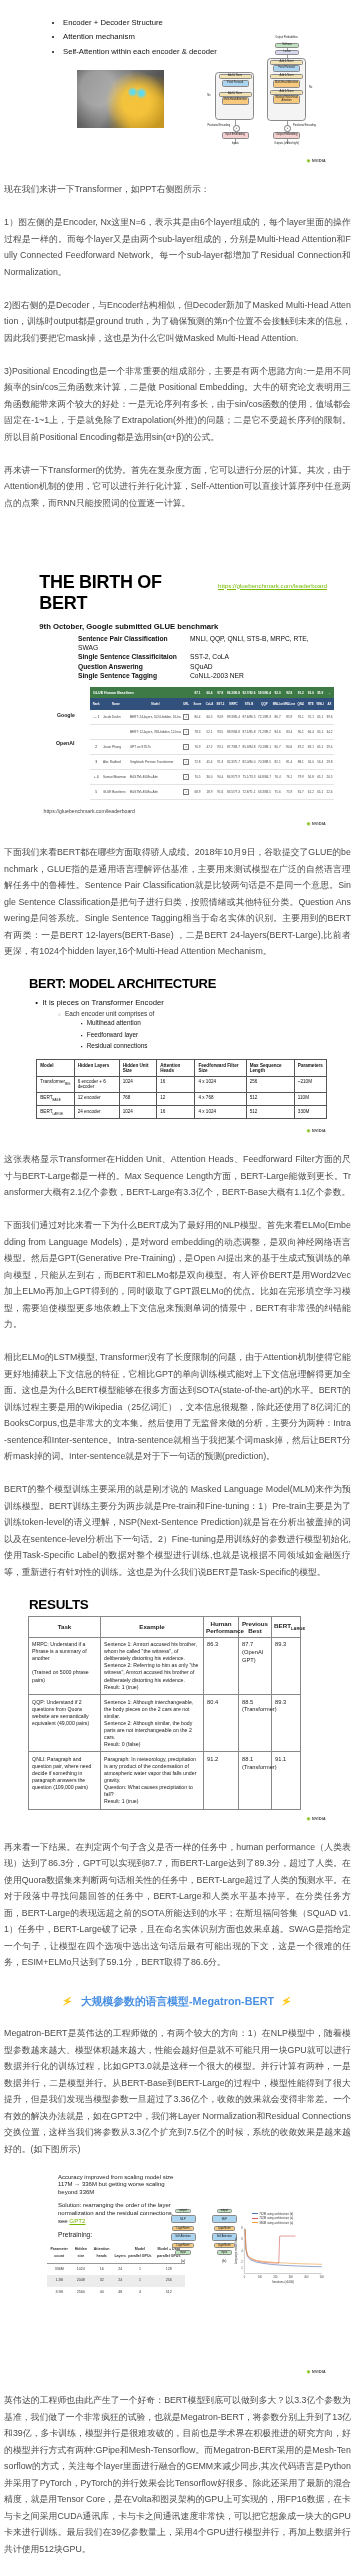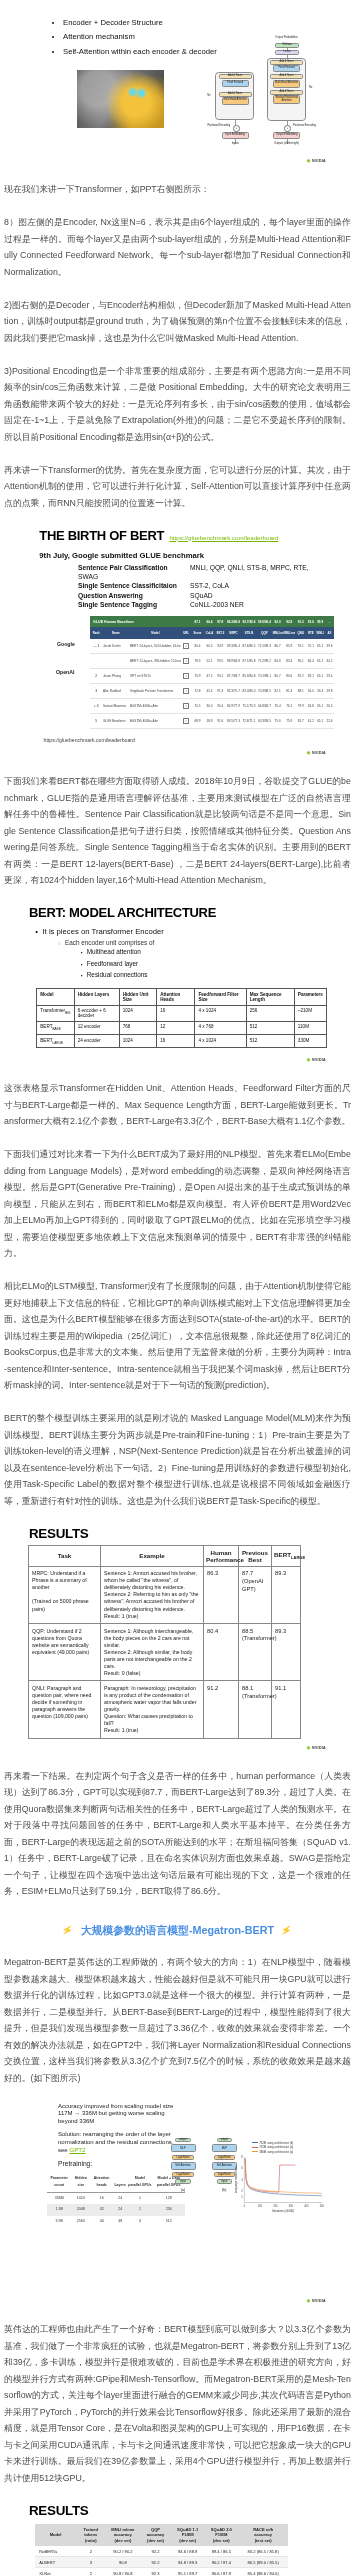--- a/index.html
+++ b/index.html
@@ -28,21 +28,21 @@
   .tb{position:absolute;border:0.5px solid #8a8a8a;border-radius:1.5px;display:flex;align-items:center;justify-content:center;text-align:center;line-height:1.15;padding:0.5px;box-sizing:border-box;background:#fff;}
   .c-yellow{background:#f3e3b3;} .c-blue{background:#aad4f0;} .c-orange{background:#f6c97e;}
   .c-pink{background:#f6cfcf;} .c-green{background:#bfe3bf;} .c-lav{background:#d8d8f0;}
   .c-wrap{background:#f4f4f4;border-radius:3.6px;}
   .tx-line{position:absolute;width:0.5px;background:#999;}
   .tx-label{position:absolute;font-size:2.6px;color:#222;}
   .plus-circle{position:absolute;width:4.6px;height:4.6px;border:0.5px solid #777;border-radius:50%;font-size:3.1px;display:flex;align-items:center;justify-content:center;background:#fff;}
 
   
   .s2-titlerow{display:flex;align-items:baseline;gap:5.2px;margin-left:11.3px;}
-  .s2-titlerow .slide-title{font-size:13px;}
+  .s2-titlerow .slide-title{font-size:18px;margin-top:44px;}
   .green-link{color:#76b900;font-size:6.2px;text-decoration:underline;}
   .s2-sub{margin:8.2px 0 3.1px 11.3px;font-size:7.7px;font-weight:bold;color:#111;}
   .s2-tasks{margin-left:50px;font-size:6.7px;line-height:9.3px;color:#111;}
   .s2-tasks .t-label{display:inline-block;width:112px;font-weight:bold;}
   .glue-wrap{position:relative;margin:7.2px 0 0 62px;width:230px;}
   .glue-table{border-collapse:collapse;width:230px;table-layout:fixed;}
   .glue-table td,.glue-table th{overflow:hidden;white-space:nowrap;padding:0.5px 0.5px;}
   .human-row td{background:#3d7a46;color:#fff;font-size:3.1px;font-weight:bold;height:9.8px;text-align:center;}
   .human-row td:first-child{text-align:left;padding-left:3.1px;font-size:3.6px;}
   .glue-head th{background:#31507c;color:#fff;font-size:2.8px;height:10.8px;text-align:center;font-weight:bold;}
@@ -160,31 +160,31 @@
     <div class="tx-label" style="left:67px;top:106px;width:37px;text-align:center;">Outputs (shifted right)</div>
   </div>
 
   <div class="nv-logo">
     <span class="nv-eye">◉</span>
     <span class="nv-word">NVIDIA</span>
   </div>
 </section>
 
 <p class="para">现在我们来讲一下Transformer，如PPT右侧图所示：</p>
-<p class="para">8）图左侧的是Encoder, Nx这里N=6，表示其是由6个layer组成的，每个layer里面的操作过程是一样的。而每个layer又是由两个sub-layer组成的，分别是Multi-Head Attention和Fully Connected Feedforward Network。每一个sub-layer都增加了Residual Connection和Normalization。</p>
+<p class="para">1）图左侧的是Encoder, Nx这里N=6，表示其是由6个layer组成的，每个layer里面的操作过程是一样的。而每个layer又是由两个sub-layer组成的，分别是Multi-Head Attention和Fully Connected Feedforward Network。每一个sub-layer都增加了Residual Connection和Normalization。</p>
 <p class="para">2)图右侧的是Decoder，与Encoder结构相似，但Decoder新加了Masked Multi-Head Attention，训练时output都是ground truth，为了确保预测的第n个位置不会接触到未来的信息，因此我们要把它mask掉，这也是为什么它叫做Masked Multi-Head Attention.</p>
 <p class="para">3)Positional Encoding也是一个非常重要的组成部分，主要是有两个思路方向:一是用不同频率的sin/cos三角函数来计算，二是做 Positional Embedding。大牛的研究论文表明用三角函数能带来两个较大的好处：一是无论序列有多长，由于sin/cos函数的使用，值域都会固定在-1~1上，于是就免除了Extrapolation(外推)的问题；二是它不受超长序列的限制。所以目前Positional Encoding都是选用sin(α+β)的公式。</p>
 <p class="para">再来讲一下Transformer的优势。首先在复杂度方面，它可以进行分层的计算。其次，由于Attention机制的使用，它可以进行并行化计算，Self-Attention可以直接计算序列中任意两点的点乘，而RNN只能按照词的位置逐一计算。</p>
 
 <section class="slide s2">
   <div class="s2-titlerow">
     <h2 class="slide-title">THE BIRTH OF BERT</h2>
     <a class="green-link" href="#">https://gluebenchmark.com/leaderboard</a>
   </div>
-  <div class="s2-sub">9th July, Google submitted GLUE benchmark</div>
+  <div class="s2-sub">9th October, Google submitted GLUE benchmark</div>
   <div class="s2-tasks">
     <div><span class="t-label">Sentence Pair Classification</span><span>MNLI, QQP, QNLI, STS-B, MRPC, RTE, SWAG</span></div>
     <div><span class="t-label">Single Sentence Classificitaion</span><span>SST-2, CoLA</span></div>
     <div><span class="t-label">Question Answering</span><span>SQuAD</span></div>
     <div><span class="t-label">Single Sentence Tagging</span><span>CoNLL-2003 NER</span></div>
   </div>
 
   <div class="glue-wrap">
     <div class="side-lab" style="left:-33px;top:25px;">Google</div>
     <div class="side-lab" style="left:-34px;top:53px;">OpenAI</div>

